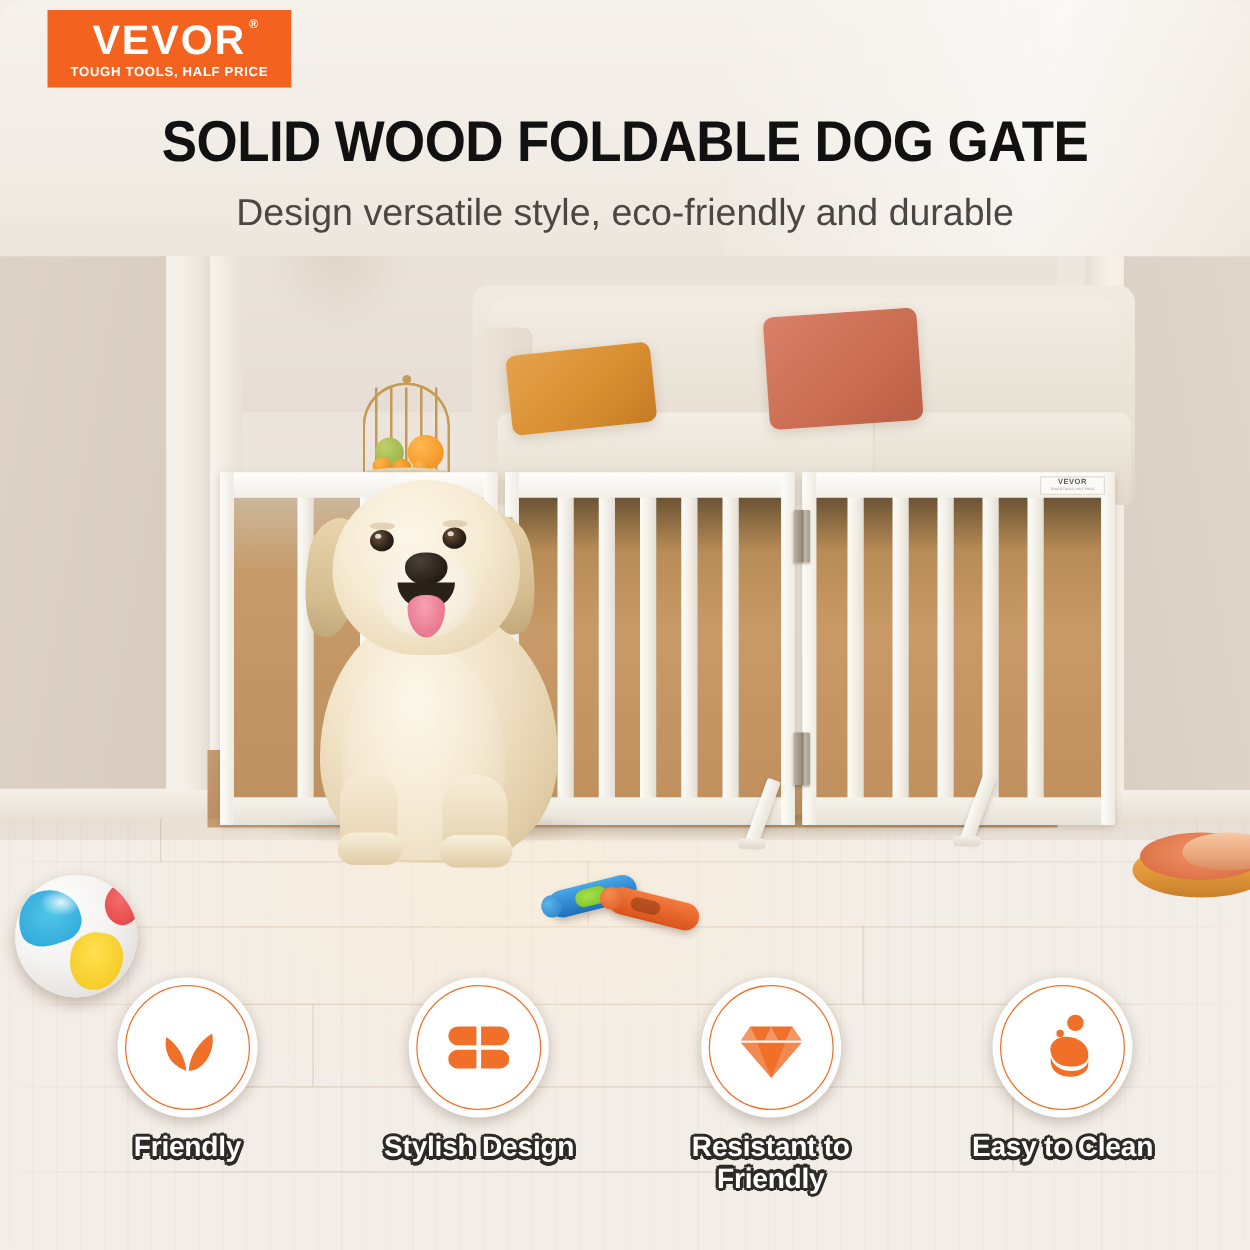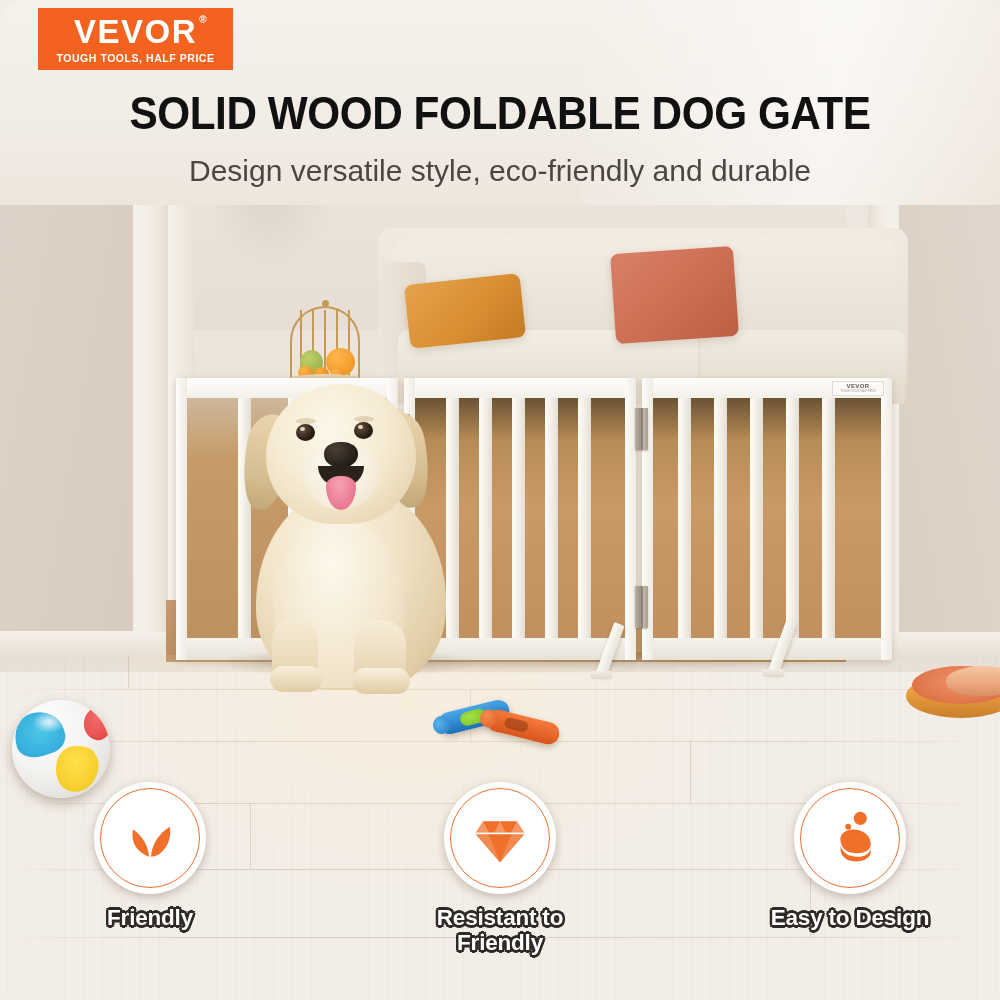--- a/index.html
+++ b/index.html
@@ -653,20 +653,33 @@
         <svg class="badge-icon" viewBox="0 0 64 64">
           <path d="M31 52 C30 40 24 30 14 23 C12 30 14 41 22 47 C25 49.5 28 51 31 52 Z" fill="#F0702A"></path>
           <path d="M33 52 C34 38 42 27 53 20 C55 29 52 42 42 49 C39 51 36 51.6 33 52 Z" fill="#F0702A"></path>
         </svg>
       </div>
       <div class="badge-label">
         <div>Friendly</div>
       </div>
     </div>
 
+    <div class="badge">
+      <div class="badge-circle">
+        <svg class="badge-icon" viewBox="0 0 64 64">
+          <path d="M30 30 H14 A8 8 0 0 1 14 14 H30 Z" fill="#F0702A"></path>
+          <path d="M34 30 H50 A8 8 0 0 0 50 14 H34 Z" fill="#F0702A"></path>
+          <path d="M30 34 H14 A8 8 0 0 0 14 50 H30 Z" fill="#F0702A"></path>
+          <path d="M34 34 H50 A8 8 0 0 1 50 50 H34 Z" fill="#F0702A"></path>
+        </svg>
+      </div>
+      <div class="badge-label">
+        <div>Stylish Design</div>
+      </div>
+    </div>
 
     <div class="badge">
       <div class="badge-circle">
         <svg class="badge-icon" viewBox="0 0 64 64">
           <path d="M14 14 H50 L58 26 H6 Z" fill="#F0702A"></path>
           <path d="M6 28 H58 L32 58 Z" fill="#F0702A"></path>
           <path d="M14 14 L20 26 L6 26 Z" fill="#fff" opacity=".28"></path>
           <path d="M32 14 L38 26 L26 26 Z" fill="#fff" opacity=".28"></path>
           <path d="M50 14 L58 26 L44 26 Z" fill="#fff" opacity=".28"></path>
           <path d="M6 28 L32 58 L20 28 Z" fill="#fff" opacity=".18"></path>
@@ -682,19 +695,19 @@
     <div class="badge">
       <div class="badge-circle">
         <svg class="badge-icon" viewBox="0 0 64 64">
           <circle cx="43" cy="11" r="7" fill="#F0702A"></circle>
           <circle cx="30" cy="20" r="3.2" fill="#F0702A"></circle>
           <path d="M22 36 C20 28 28 22 37 23 C48 24 55 31 54 40 C53 46 46 49 36 48 C27 47 23 42 22 36 Z" fill="#F0702A"></path>
           <path d="M22 40 C24 48 31 52 40 52 C48 52 54 48 54 42 L54 47 C54 53 47 57 39 57 C30 57 23 53 22 45 Z" fill="#F0702A"></path>
         </svg>
       </div>
       <div class="badge-label">
-        <div>Easy to Design</div>
+        <div>Easy to Clean</div>
       </div>
     </div>
 
   </div>
 
 </div>
 
 </body></html>

